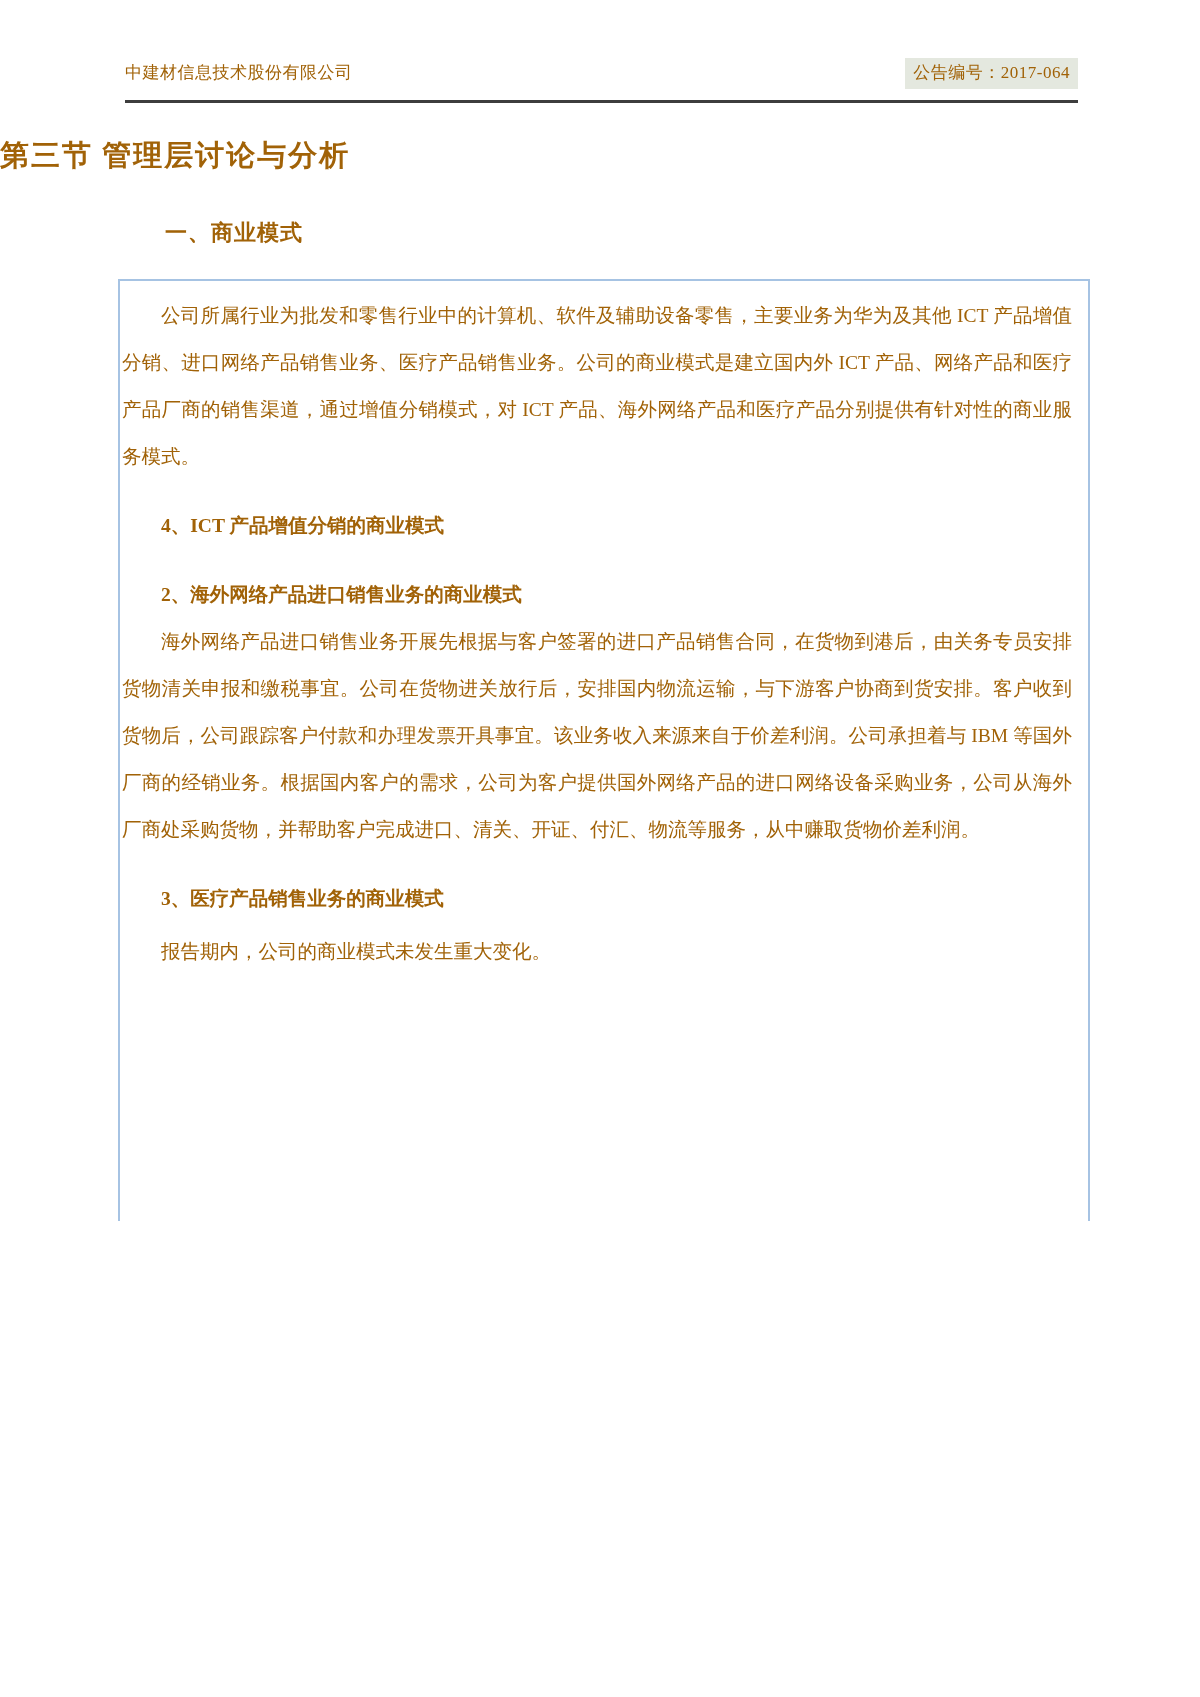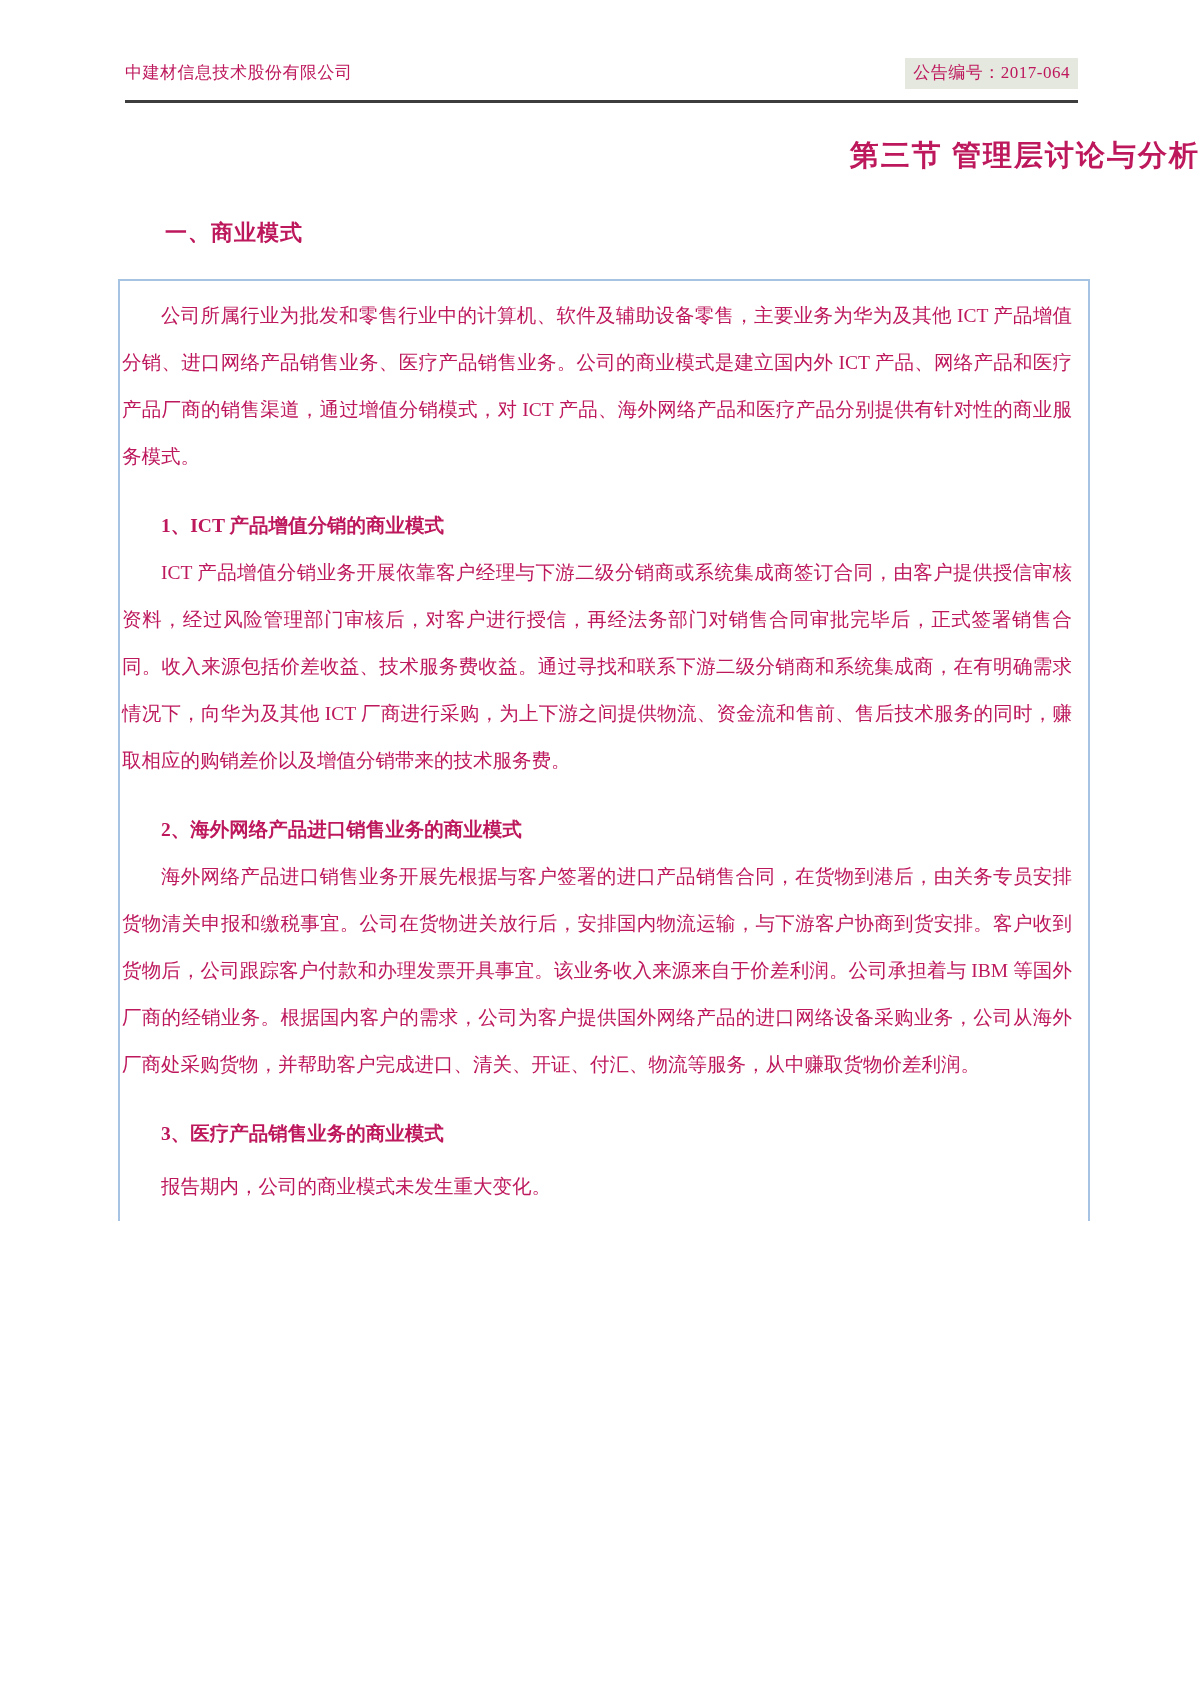--- a/index.html
+++ b/index.html
@@ -2,21 +2,21 @@
 <html><head>
 <meta charset="utf-8">
 <style>
   html, body { margin: 0; padding: 0; background: #ffffff; }
   .page {
     position: relative;
     width: 1200px;
     height: 1221px;
     background: #ffffff;
     font-family: "Liberation Serif", "DejaVu Serif", serif;
-    color: #be185d;
+    color: #a16207;
     overflow: hidden;
   }
   .page-header {
     position: absolute;
     top: 58px;
     left: 125px;
     right: 122px;
     display: flex;
     justify-content: space-between;
     align-items: baseline;
@@ -35,21 +35,21 @@
     left: 125px;
     right: 122px;
     height: 3px;
     background: #3d3d3d;
   }
   .doc-title {
     position: absolute;
     top: 136px;
     left: 0;
     width: 100%;
-    text-align: right;
+    text-align: left;
     font-size: 29px;
     font-weight: bold;
     letter-spacing: 2px;
   }
   .section-heading {
     position: absolute;
     top: 218px;
     left: 165px;
     font-size: 22px;
     font-weight: bold;
@@ -101,22 +101,21 @@
   </div>
 
   <div class="header-rule"></div>
 
   <div class="doc-title">第三节 管理层讨论与分析</div>
 
   <div class="section-heading">一、商业模式</div>
 
   <div class="content-box">
     <p class="body">公司所属行业为批发和零售行业中的计算机、软件及辅助设备零售，主要业务为华为及其他 ICT 产品增值分销、进口网络产品销售业务、医疗产品销售业务。公司的商业模式是建立国内外 ICT 产品、网络产品和医疗产品厂商的销售渠道，通过增值分销模式，对 ICT 产品、海外网络产品和医疗产品分别提供有针对性的商业服务模式。</p>
-    <p class="subhead">1、ICT 产品增值分销的商业模式</p>
-    <p class="body">ICT 产品增值分销业务开展依靠客户经理与下游二级分销商或系统集成商签订合同，由客户提供授信审核资料，经过风险管理部门审核后，对客户进行授信，再经法务部门对销售合同审批完毕后，正式签署销售合同。收入来源包括价差收益、技术服务费收益。通过寻找和联系下游二级分销商和系统集成商，在有明确需求情况下，向华为及其他 ICT 厂商进行采购，为上下游之间提供物流、资金流和售前、售后技术服务的同时，赚取相应的购销差价以及增值分销带来的技术服务费。</p>
+    <p class="subhead">4、ICT 产品增值分销的商业模式</p>
     <p class="subhead">2、海外网络产品进口销售业务的商业模式</p>
     <p class="body">海外网络产品进口销售业务开展先根据与客户签署的进口产品销售合同，在货物到港后，由关务专员安排货物清关申报和缴税事宜。公司在货物进关放行后，安排国内物流运输，与下游客户协商到货安排。客户收到货物后，公司跟踪客户付款和办理发票开具事宜。该业务收入来源来自于价差利润。公司承担着与 IBM 等国外厂商的经销业务。根据国内客户的需求，公司为客户提供国外网络产品的进口网络设备采购业务，公司从海外厂商处采购货物，并帮助客户完成进口、清关、开证、付汇、物流等服务，从中赚取货物价差利润。</p>
     <p class="subhead">3、医疗产品销售业务的商业模式</p>
     <p class="body closing">报告期内，公司的商业模式未发生重大变化。</p>
   </div>
 
   <div class="page-number">7</div>
 
 </div>
 

